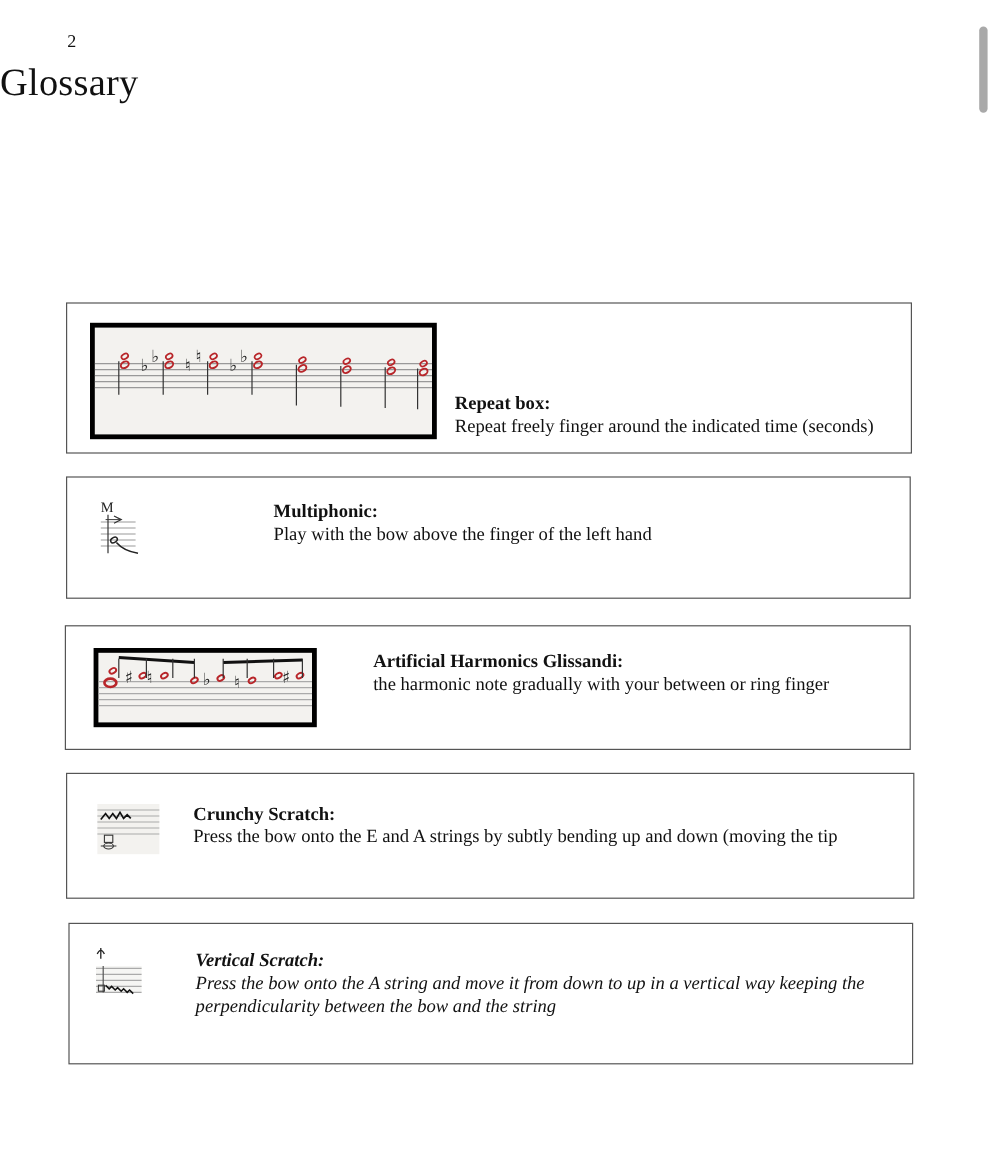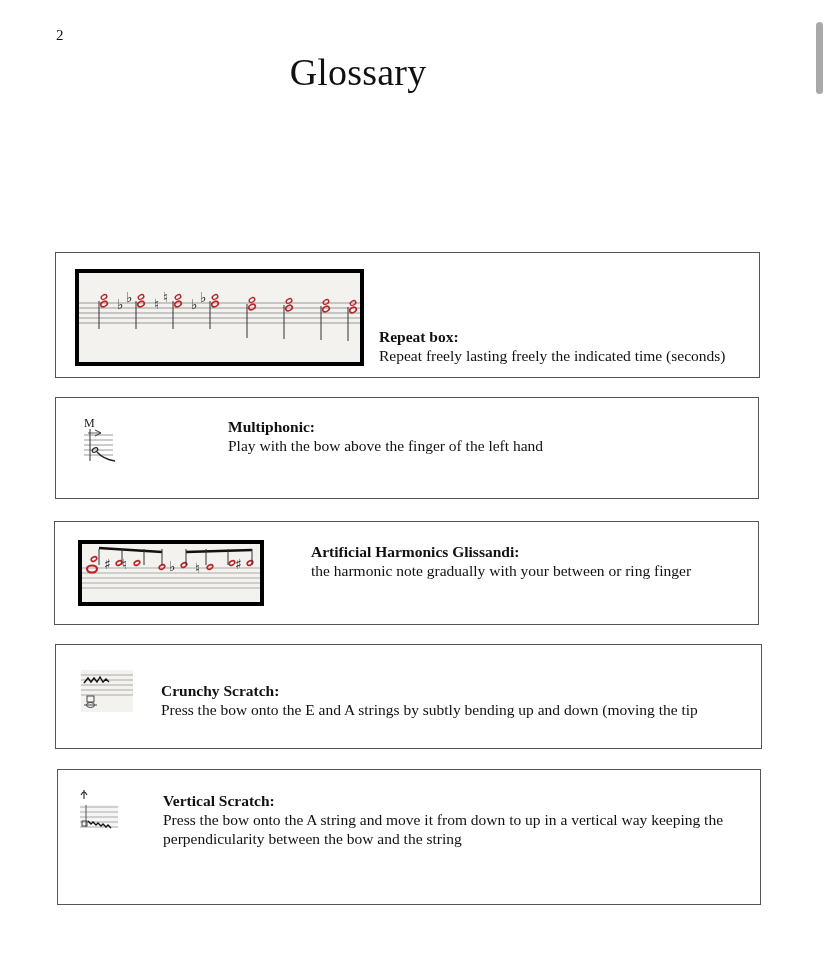--- a/index.html
+++ b/index.html
@@ -1,21 +1,21 @@
 <!DOCTYPE html>
 <html><head>
 <meta charset="utf-8">
 <style>
   html, body { margin: 0; padding: 0; }
   body {
     width: 828px; height: 958px; background: #ffffff; position: relative; overflow: hidden;
     font-family: "Liberation Serif", "DejaVu Serif", serif; color: #111;
   }
   .page-number { position: absolute; left: 56px; top: 27px; font-size: 15px; }
-  .page-title { position: absolute; left: 0; width: 716px; top: 50px; text-align: center; font-size: 38px; letter-spacing: 0.2px; }
+  .page-title { position: absolute; left: 0; width: 716px; top: 50px; font-size: 32px; letter-spacing: 0.2px; }
   .scrollbar { position: absolute; left: 816px; top: 22px; width: 7px; height: 72px; background: #a9a9a9; border-radius: 4px; }
   .entry { position: absolute; border: 1px solid #555; box-sizing: border-box; background: #fff; }
   .entry .term { font-weight: bold; font-size: 15.5px; line-height: 19px; }
   .entry .desc { font-size: 15.5px; line-height: 19px; }
   .entry .text { position: absolute; }
   .illus { position: absolute; }
   .frame { position: absolute; border: 4px solid #000; box-sizing: border-box; background: #f3f2ef; }
   svg { display: block; }
 </style>
 </head>
@@ -80,21 +80,21 @@
           <g>
             <line x1="269" y1="34" x2="269" y2="68" stroke="#333" stroke-width="1"></line>
             <ellipse cx="274" cy="30" rx="3" ry="2" fill="none" stroke="#b8262a" stroke-width="1.4" transform="rotate(-30 274 30)"></ellipse>
             <ellipse cx="274" cy="37" rx="3.5" ry="2.5" fill="none" stroke="#b8262a" stroke-width="1.6" transform="rotate(-30 274 37)"></ellipse>
           </g>
         </g>
     </svg>
   </div>
   <div class="text" style="left:323px; top:39px;margin-top:35px;">
     <div class="term">Repeat box:</div>
-    <div class="desc">Repeat freely lasting freely the indicated time (seconds)</div>
+    <div class="desc">Repeat freely finger around the indicated time (seconds)</div>
   </div>
 </div>
 
 <div class="entry" style="left:55px; top:397px; width:704px; height:102px;">
   <div class="illus" style="left:25px; top:17px;">
     <svg width="36" height="54" viewBox="0 0 36 54">
       <text x="3" y="12" font-family="Liberation Serif, serif" font-size="12" fill="#222">M</text>
       <g stroke="#999" stroke-width="1">
         <line x1="3" y1="20" x2="32" y2="20"></line>
           <line x1="3" y1="25" x2="32" y2="25"></line>
@@ -185,27 +185,27 @@
         <line x1="0" y1="15" x2="52" y2="15"></line>
           <line x1="0" y1="20" x2="52" y2="20"></line>
         <line x1="0" y1="25" x2="52" y2="25"></line>
       </g>
       <polyline points="3,13 7,8 10,12 13,8 16,12 19,7 22,12 25,9 28,12" fill="none" stroke="#111" stroke-width="1.4"></polyline>
       <rect x="6" y="26" width="7" height="6" fill="none" stroke="#333" stroke-width="0.9"></rect>
       <ellipse cx="9.5" cy="35" rx="4" ry="2.5" fill="none" stroke="#333" stroke-width="0.9"></ellipse>
       <line x1="3" y1="35" x2="16" y2="35" stroke="#333" stroke-width="0.9"></line>
     </svg>
   </div>
-  <div class="text" style="left:105px; top:36px;">
+  <div class="text" style="left:105px; top:24px;">
     <div class="term">Crunchy Scratch:</div>
     <div class="desc">Press the bow onto the E and A strings by subtly bending up and down (moving the tip</div>
   </div>
 </div>
 
-<div class="entry" style="left:57px; top:769px; width:704px; height:136px;">
+<div class="entry" style="left:57px; top:769px; width:704px; height:118px;font-style:italic;">
   <div class="illus" style="left:20px; top:15px;">
     <svg width="44" height="50" viewBox="0 0 44 50">
       <g>
         <path d="M3,10 Q6,4 9,10" fill="none" stroke="#222" stroke-width="1.1"></path>
         <line x1="6" y1="5" x2="6" y2="14" stroke="#222" stroke-width="1.1"></line>
       </g>
       <rect x="2" y="20" width="38" height="22" fill="#f5f5f3"></rect>
       <g stroke="#aaa" stroke-width="1">
         <line x1="2" y1="22" x2="40" y2="22"></line>
           <line x1="2" y1="27" x2="40" y2="27"></line>

